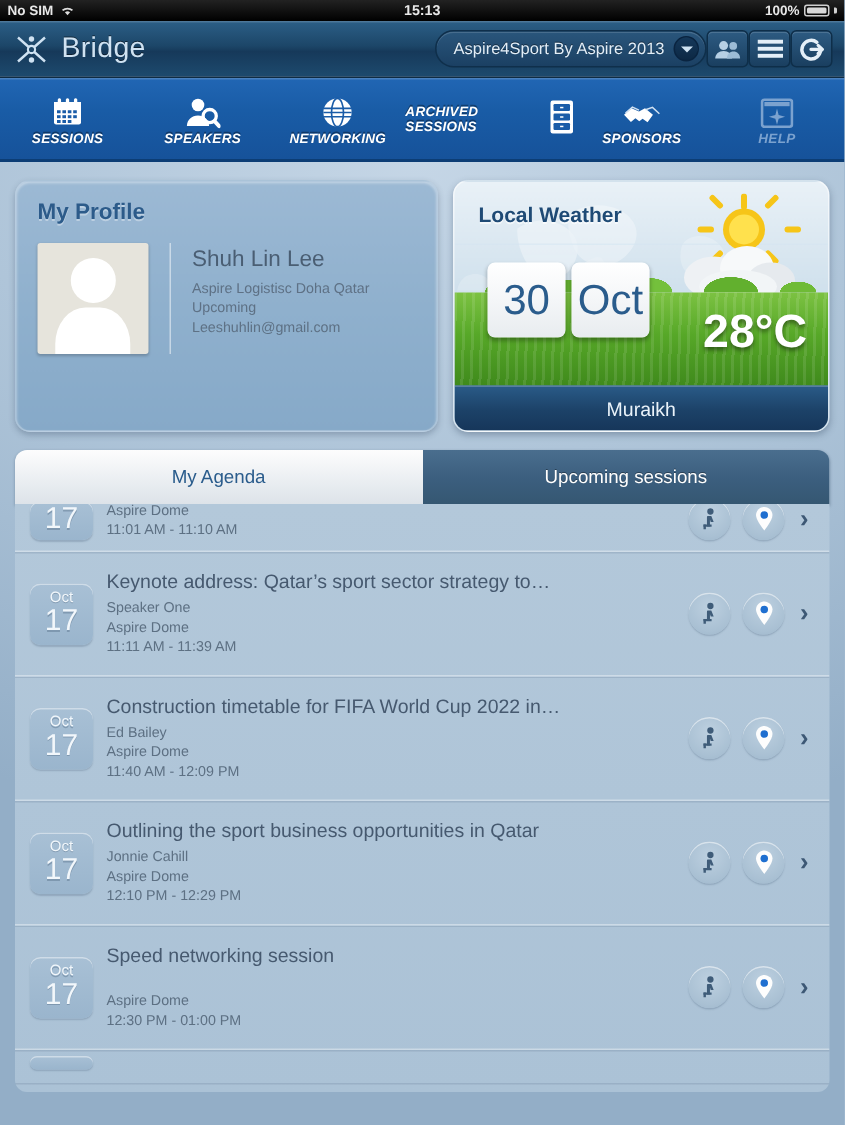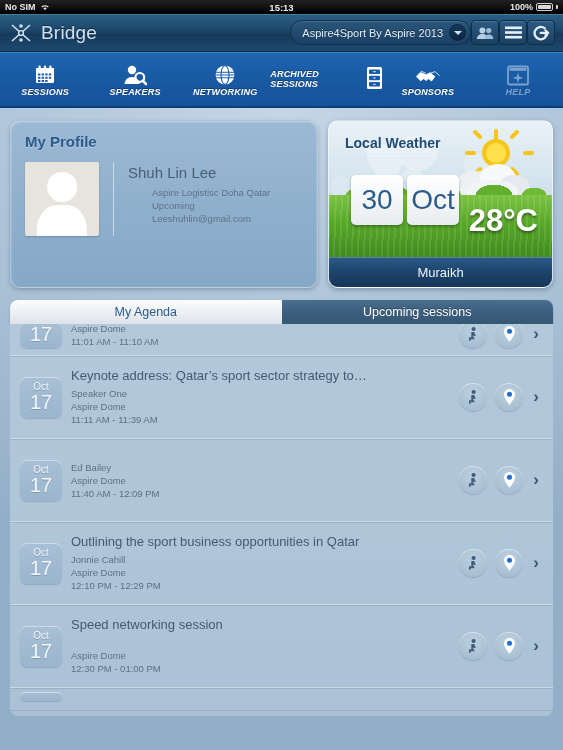--- a/index.html
+++ b/index.html
@@ -114,25 +114,25 @@
   .avatar {
     width:74px; height:74px; background:#e6e4dc; border-radius:2px;
     position:relative; overflow:hidden; flex:none;
     box-shadow:0 1px 2px rgba(0,0,0,.2);
   }
   .avatar .head { position:absolute; left:50%; top:14%; width:40%; height:40%; background:#fff; border-radius:50%; transform:translateX(-50%); }
   .avatar .body { position:absolute; left:50%; top:58%; width:68%; height:60%; background:#fff; border-radius:40% 40% 0 0 / 55% 55% 0 0; transform:translateX(-50%); }
   .divider { width:1px; background:rgba(255,255,255,.5); flex:none; }
   .profile-info { padding-top:2px; }
   .p-name { color:#4a5e73; font-size:15px; margin-bottom:5px; }
-  .p-line { color:#5e7185; font-size:9.5px; line-height:13px;margin-left:24px; }
+  .p-line { color:#5e7185; font-size:9.5px; line-height:13px; }
 
   
   .weather-card {
-    width:225px; border-radius:10px; position:relative; overflow:hidden;
+    width:251px; border-radius:10px; position:relative; overflow:hidden;
     background:linear-gradient(180deg,#e9f1f7 0%,#cfe0ec 45%,#b9d2e3 70%,#9dbdd6 100%);
     border:1px solid rgba(255,255,255,.55);
     box-shadow:0 2px 5px rgba(40,60,85,.35);
   }
   .map-bg { position:absolute; inset:0; opacity:.45; }
   .w-title { position:absolute; left:16px; top:14px; color:#1e4a75; font-size:14px; font-weight:bold; text-shadow:0 1px 0 rgba(255,255,255,.6); }
   .sun-cloud { position:absolute; right:14px; top:8px; }
   .grass {
     position:absolute; left:0; right:0; bottom:30px; height:62px;
     background:linear-gradient(180deg,#7cc242 0%,#57a828 45%,#3f8a1c 100%);
@@ -168,21 +168,21 @@
     background:linear-gradient(180deg,#2a5b88 0%,#1c4268 55%,#143category 100%);
     background:linear-gradient(180deg,#2a5b88 0%,#1c4268 55%,#16365a 100%);
     display:flex; align-items:center; justify-content:center;
     color:#eaf3fa; font-size:13px;
     box-shadow:inset 0 1px 0 rgba(255,255,255,.22);
   }
 
   
   .agenda { margin-top:12px; height:420px; position:relative; }
   .agenda-tabs {
-    display:flex; height:24px;
+    display:flex; height:36px;
     border-radius:8px 8px 0 0; overflow:hidden;
     box-shadow:0 1px 2px rgba(30,50,75,.35);
   }
   .ag-tab {
     flex:1; display:flex; align-items:center; justify-content:center;
     font-size:12.5px;
   }
   .ag-tab.sel {
     background:linear-gradient(180deg,#fdfdfd 0%,#eef1f4 45%,#dde3e9 100%);
     color:#2a5c8c;
@@ -525,20 +525,21 @@
           <span class="chev">›</span>
         </div>
       </div>
 
       <div class="row">
         <div class="datebox">
           <div class="db-mon">Oct</div>
           <div class="db-day">17</div>
         </div>
         <div class="row-main">
+          <div class="r-title">Construction timetable for FIFA World Cup 2022 in…</div>
           <div class="r-sub">Ed Bailey</div>
           <div class="r-sub">Aspire Dome</div>
           <div class="r-sub">11:40 AM - 12:09 PM</div>
         </div>
         <div class="row-actions">
           <div class="circ-btn">
             <svg width="16" height="16" viewBox="0 0 16 16">
                 <circle cx="8.6" cy="3" r="2.1" fill="#3f5c79"></circle>
                 <path d="M6.6 6h2.6l1.6 4h-2l-.5-1.6V13h-2V6.6z" fill="#3f5c79"></path>
                 <path d="M4 11.6h5.4v1.6H4z" fill="#3f5c79"></path>

